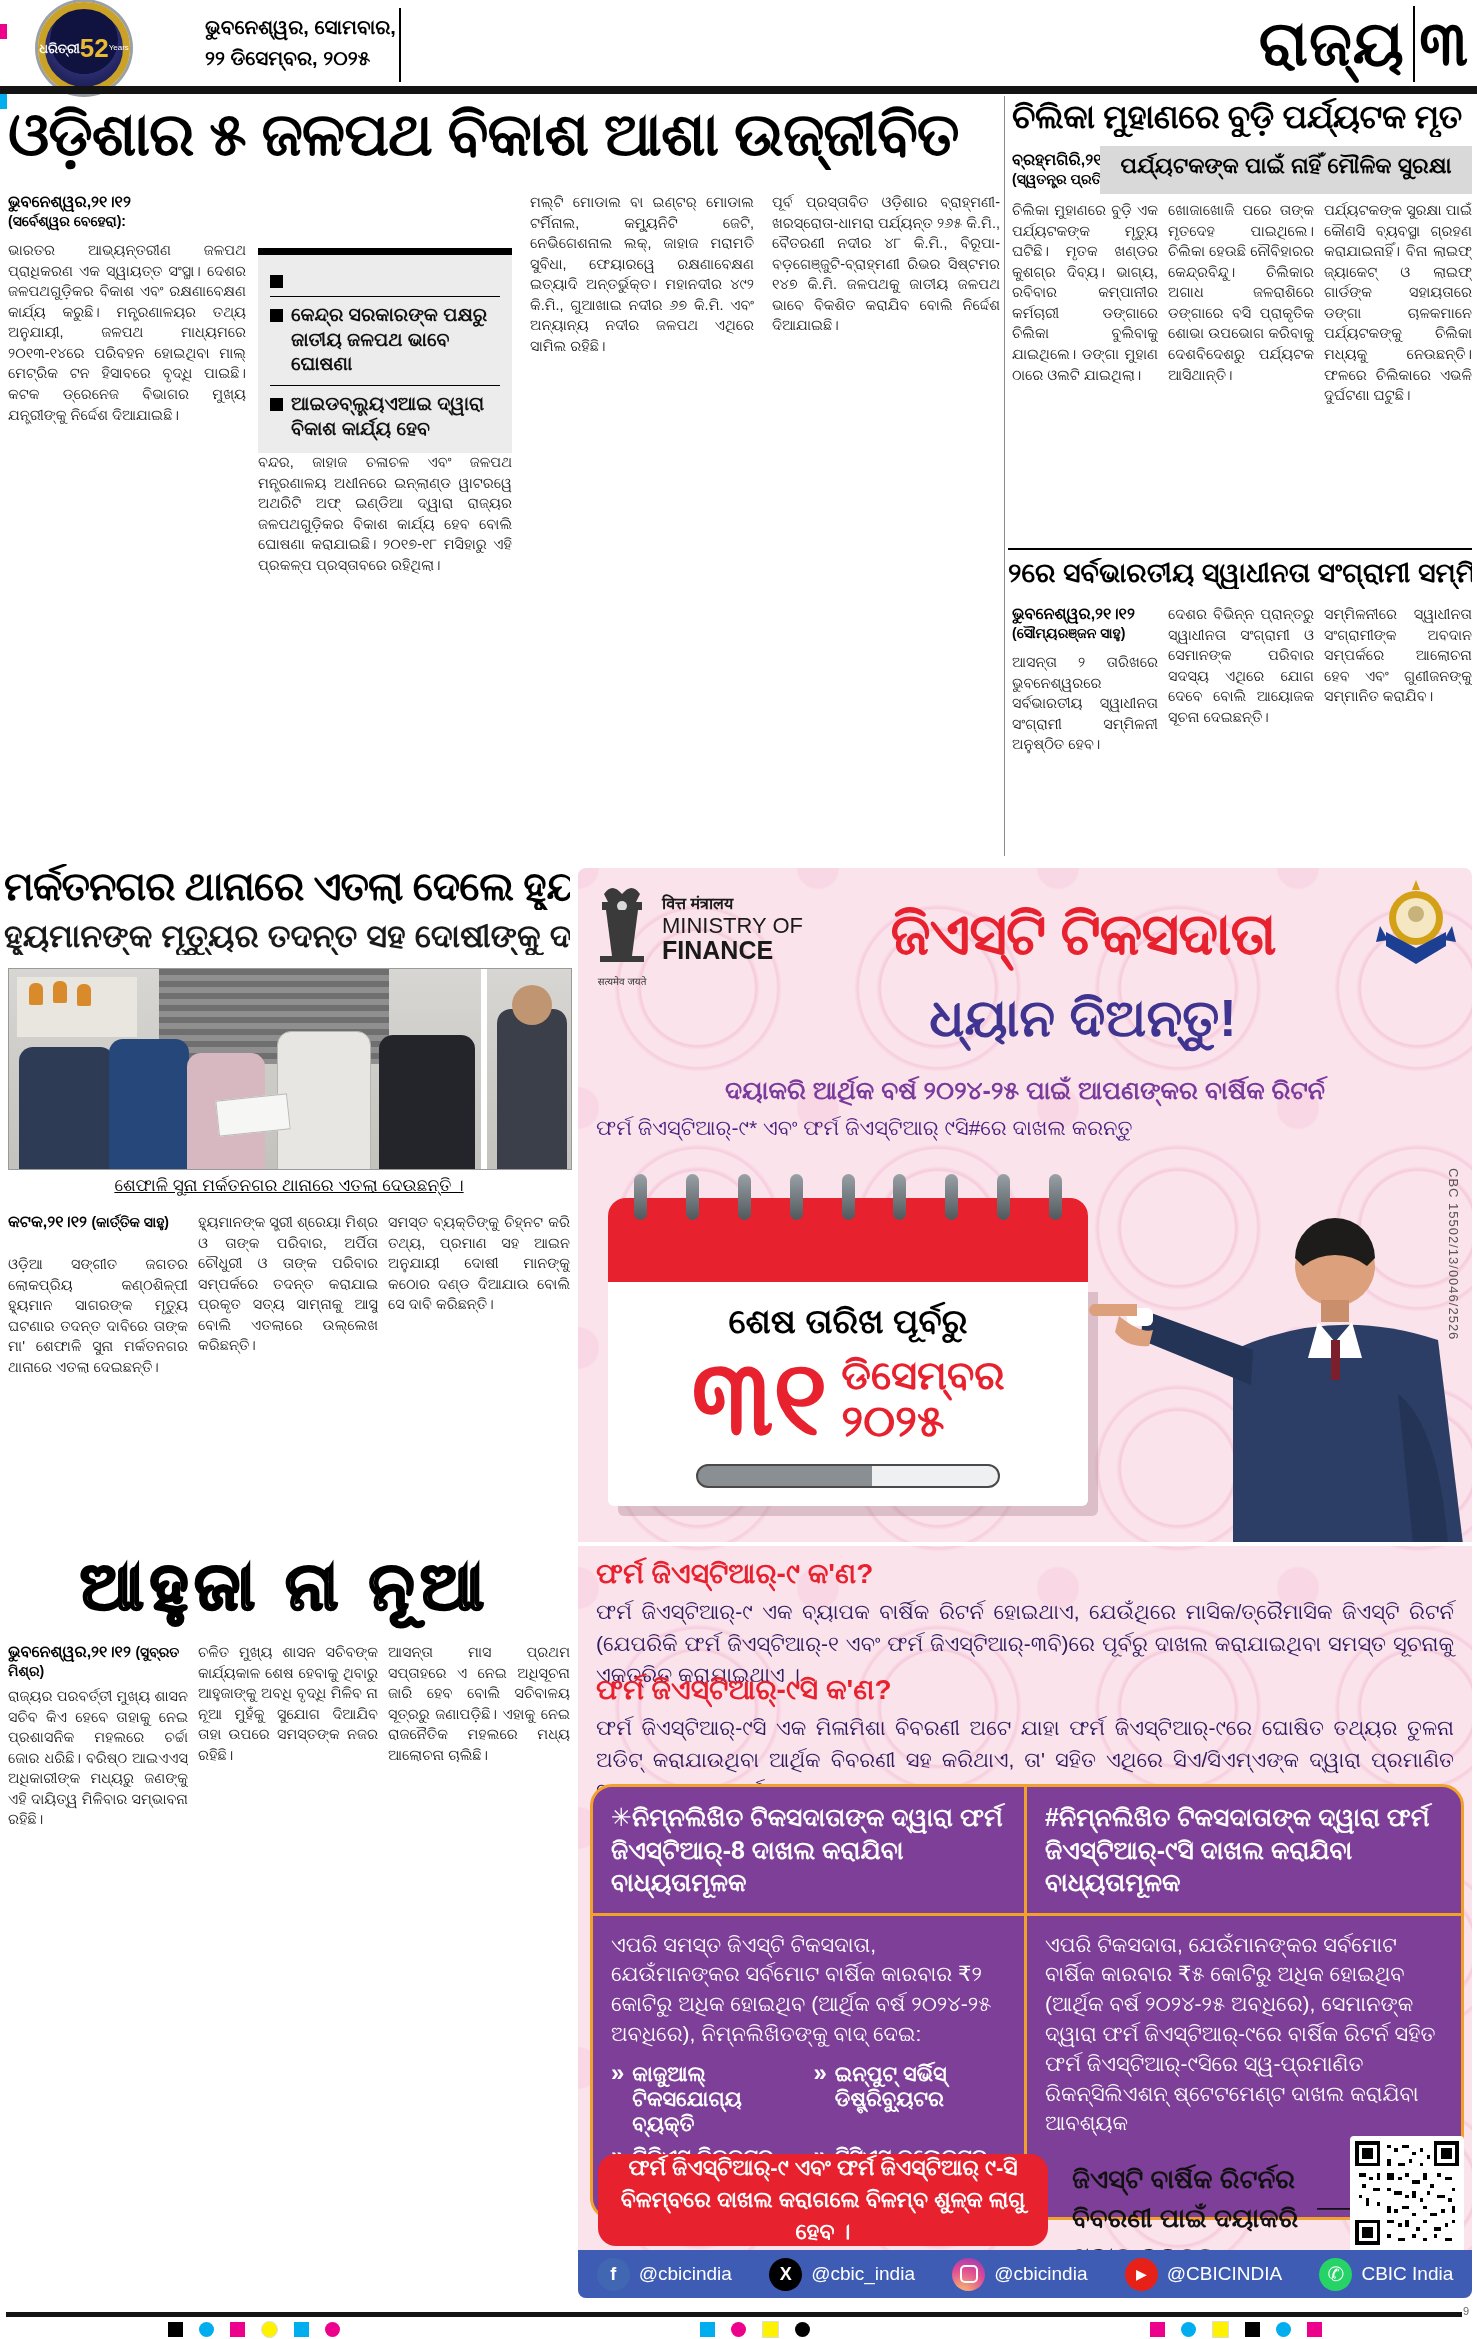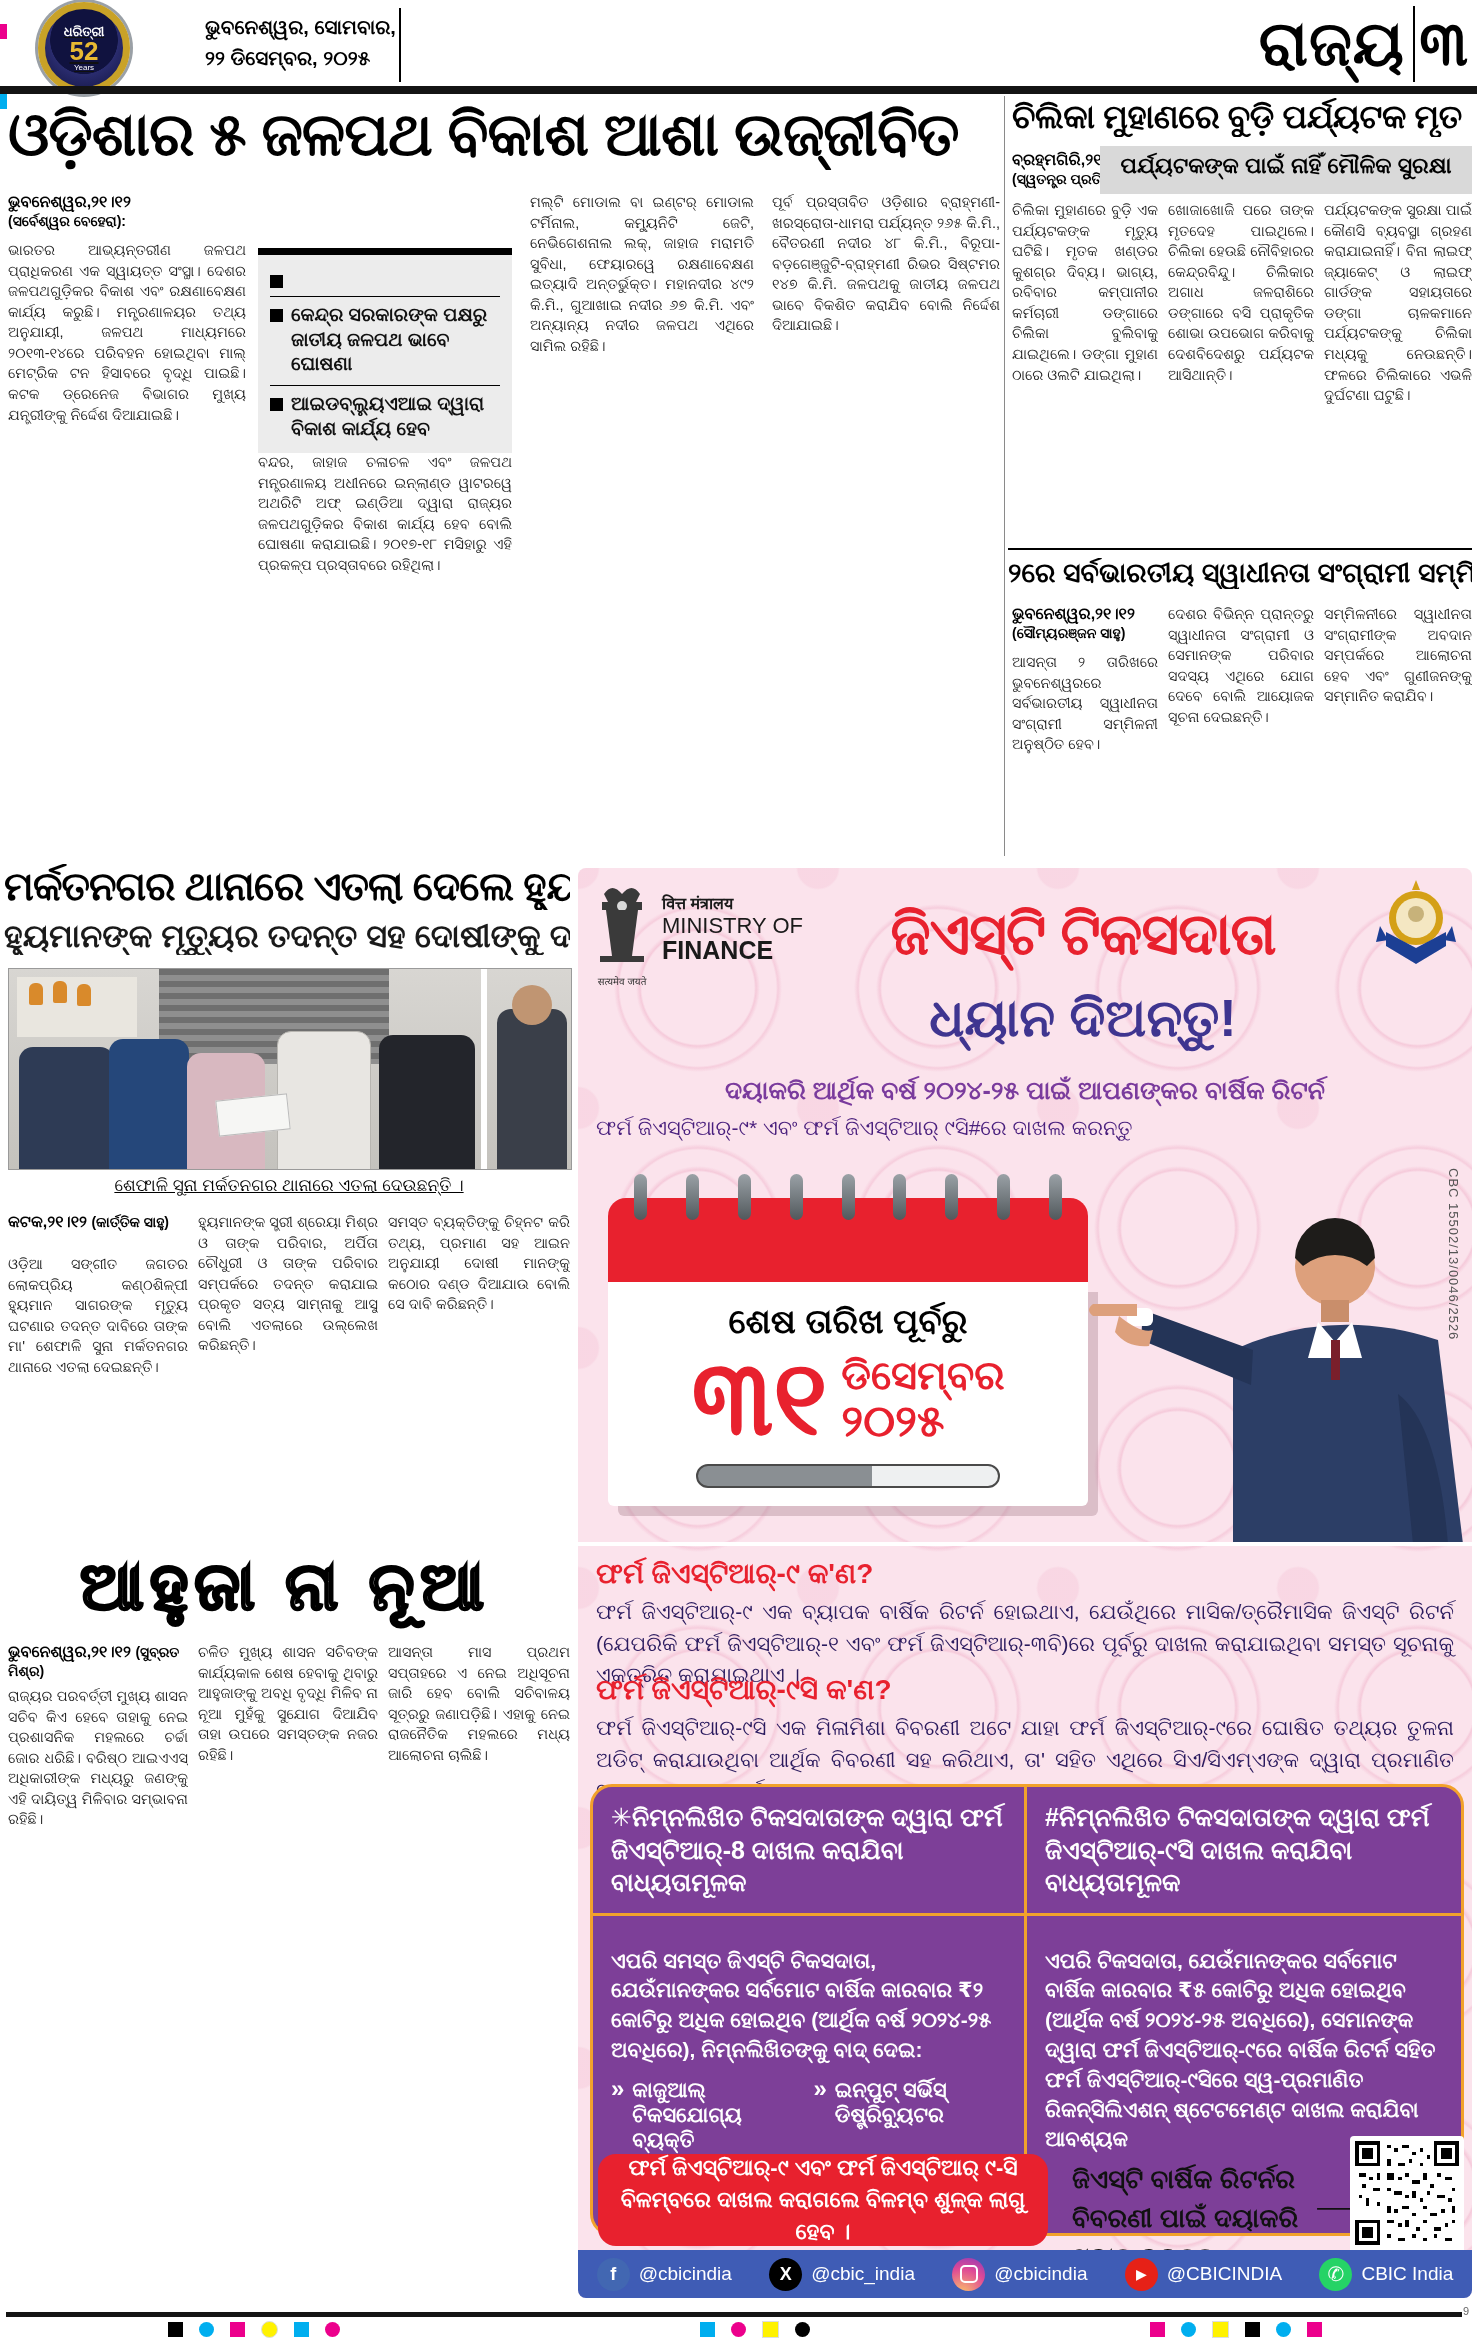--- a/index.html
+++ b/index.html
@@ -1,21 +1,21 @@
 <!DOCTYPE html>
 <html><head>
 <meta charset="utf-8">
 <style>
   html,body{margin:0;padding:0;background:#777;}
   #page{position:relative;width:1477px;height:2339px;background:#fff;margin:0 auto;
         font-family:"Liberation Sans","DejaVu Sans",sans-serif;color:#111;overflow:hidden;}
   .abs{position:absolute;}
   
   .logo-ring{width:78px;height:78px;border-radius:50%;background:radial-gradient(circle at 50% 40%,#10123f 55%,#2a2c6e 56%,#10123f 100%);
-             border:7px solid #c9a227;box-shadow:0 0 0 3px #9aa0a6;display:flex;flex-direction:column;align-items:center;justify-content:center;text-decoration:underline;}
+             border:7px solid #c9a227;box-shadow:0 0 0 3px #9aa0a6;display:flex;flex-direction:row;align-items:center;justify-content:center;}
   .logo-paper{color:#fff;font-size:13px;font-weight:bold;line-height:1;}
   .logo-52{color:#e8b932;font-size:26px;font-weight:bold;line-height:1;}
   .logo-years{color:#fff;font-size:8px;line-height:1;}
   .mast-date{font-size:20px;font-weight:bold;line-height:1.55;color:#000;}
   .vrule{background:#000;}
   .mast-section{font-size:62px;font-weight:bold;letter-spacing:1px;color:#000;}
   .toprule{background:#141414;}
   
   .headline-xl{font-size:60px;font-weight:bold;color:#000;white-space:nowrap;letter-spacing:-1px;}
   .headline-l{font-size:33px;font-weight:bold;color:#000;white-space:nowrap;letter-spacing:-0.5px;}
@@ -63,21 +63,21 @@
   .cal-day{font-size:104px;font-weight:bold;color:#e8212e;line-height:.9;}
   .cal-month{font-size:40px;font-weight:bold;color:#e8212e;line-height:1.1;}
   .cal-year{font-size:44px;font-weight:bold;color:#e8212e;line-height:1.1;}
   .cal-pill{height:20px;border:2px solid #4a4a4a;border-radius:12px;background:linear-gradient(to right,#8a8f93 0 58%,#eef0f1 58%);}
   .q-head{font-size:28px;font-weight:bold;color:#e8212e;}
   .q-body{font-size:21px;line-height:1.5;color:#2a1a5e;text-align:justify;font-weight:500;}
   .pbox-wrap{border:3px solid #f2a12b;border-radius:22px;background:#7d3f98;display:grid;grid-template-columns:1fr 1fr;overflow:hidden;}
   .pcell{color:#fff;padding:14px 18px;box-sizing:border-box;}
   .pcell.head{font-size:25px;font-weight:bold;line-height:1.3;border-bottom:3px solid #f2a12b;}
   .pcell.left{border-right:3px solid #f2a12b;}
-  .pbody-text{font-size:21px;line-height:1.42;font-weight:700;margin-top:16px;}
+  .pbody-text{font-size:21px;line-height:1.42;font-weight:400;}
   .pb-list{display:grid;grid-template-columns:1fr 1fr;gap:8px 10px;margin-top:12px;}
   .pb-item{font-size:21px;font-weight:bold;display:flex;gap:8px;line-height:1.2;}
   .pb-item::before{content:"\00BB";color:#fff;font-weight:bold;font-size:24px;line-height:1;}
   .late-box{background:#e8212e;border-radius:18px;color:#fff;font-size:22px;font-weight:bold;
             display:flex;align-items:center;justify-content:center;text-align:center;padding:10px 16px;box-sizing:border-box;line-height:1.45;}
   .scan-txt{font-size:26px;font-weight:bold;color:#111;line-height:1.5;}
   .big-arrow{font-size:44px;color:#111;transform:scaleX(1.9);transform-origin:left center;font-weight:bold;}
   .qr-pad{background:#fff;padding:5px;border-radius:4px;}
   .social{background:#3f5cb5;display:flex;align-items:center;justify-content:space-around;color:#fff;}
   .s-item{display:flex;align-items:center;gap:9px;font-size:19px;}

